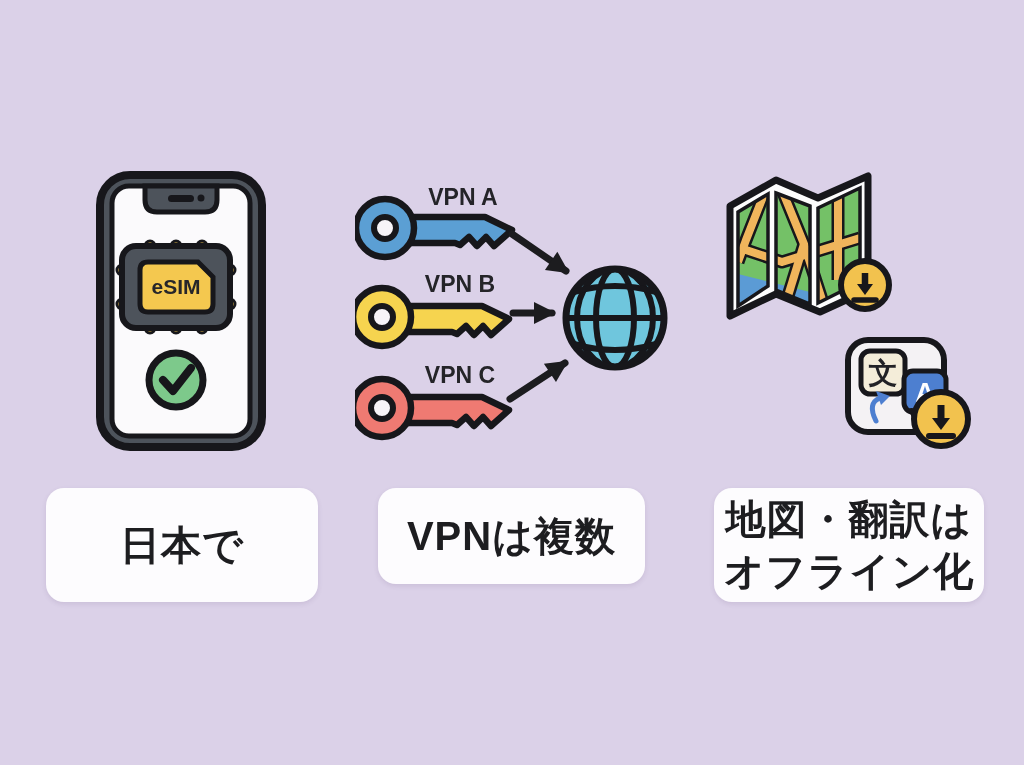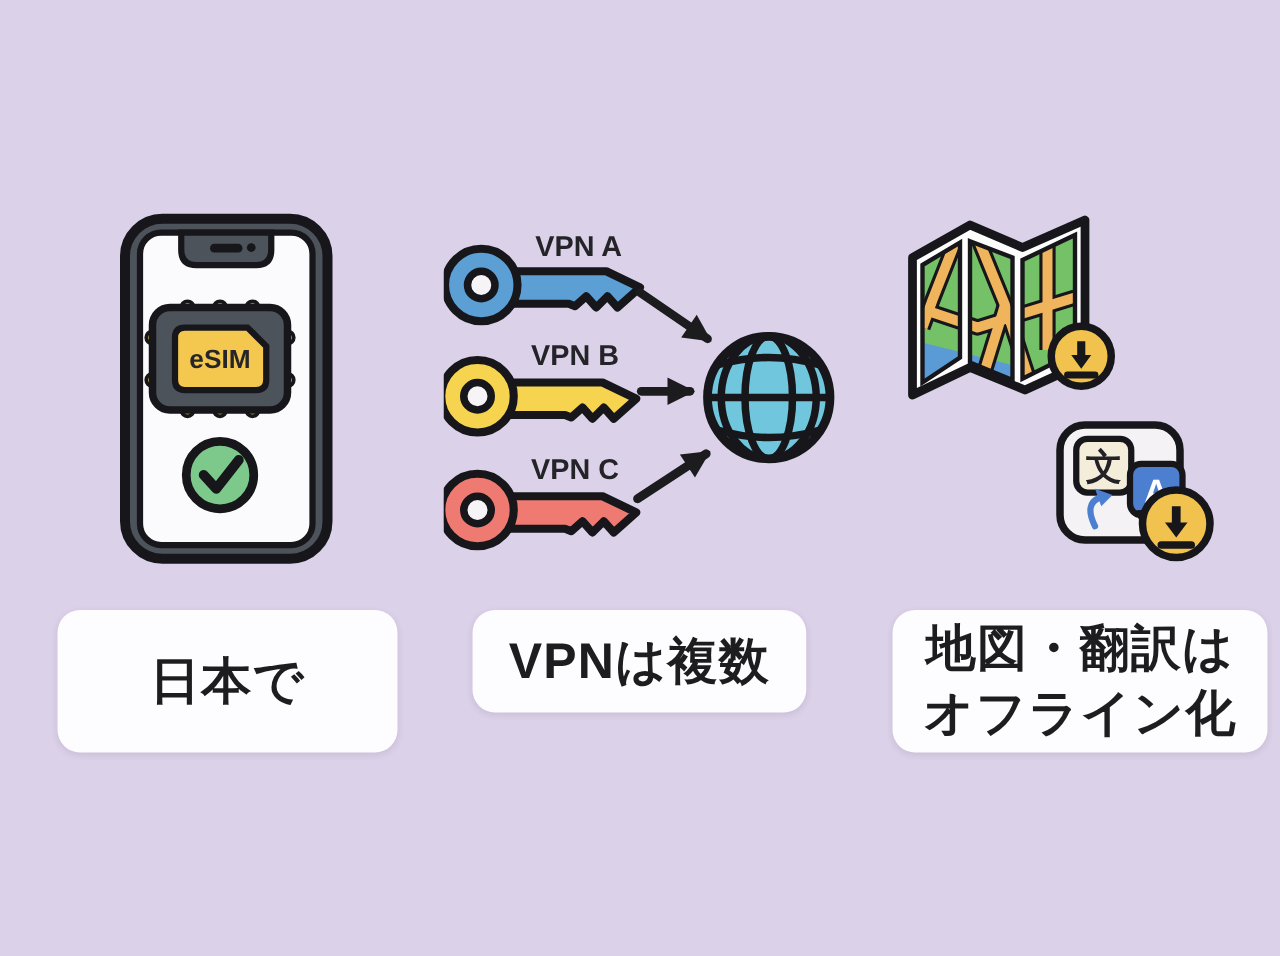--- a/index.html
+++ b/index.html
@@ -174,22 +174,22 @@
       <line x1="0" y1="-14" x2="0" y2="1" stroke="#17171b" stroke-width="7"></line>
       <path d="M-9 -1 L9 -1 L0 11 Z" fill="#17171b"></path>
       <line x1="-12" y1="17" x2="12" y2="17" stroke="#17171b" stroke-width="6" stroke-linecap="round"></line>
     </g>
   </svg>
 
   <div class="card" style="left:46px;top:488px;width:272px;height:114px;justify-content:center;">
     <div>日本で</div>
   </div>
 
-  <div class="card" style="left:378px;top:488px;width:267px;height:82px;">
+  <div class="card" style="left:378px;top:488px;width:267px;height:96px;">
     <div>VPNは複数</div>
   </div>
 
-  <div class="card" style="left:714px;top:488px;width:300px;height:114px;">
+  <div class="card" style="left:714px;top:488px;width:270px;height:114px;">
     <div>地図・翻訳は</div>
     <div>オフライン化</div>
   </div>
 
 </div>
 
 </body></html>

